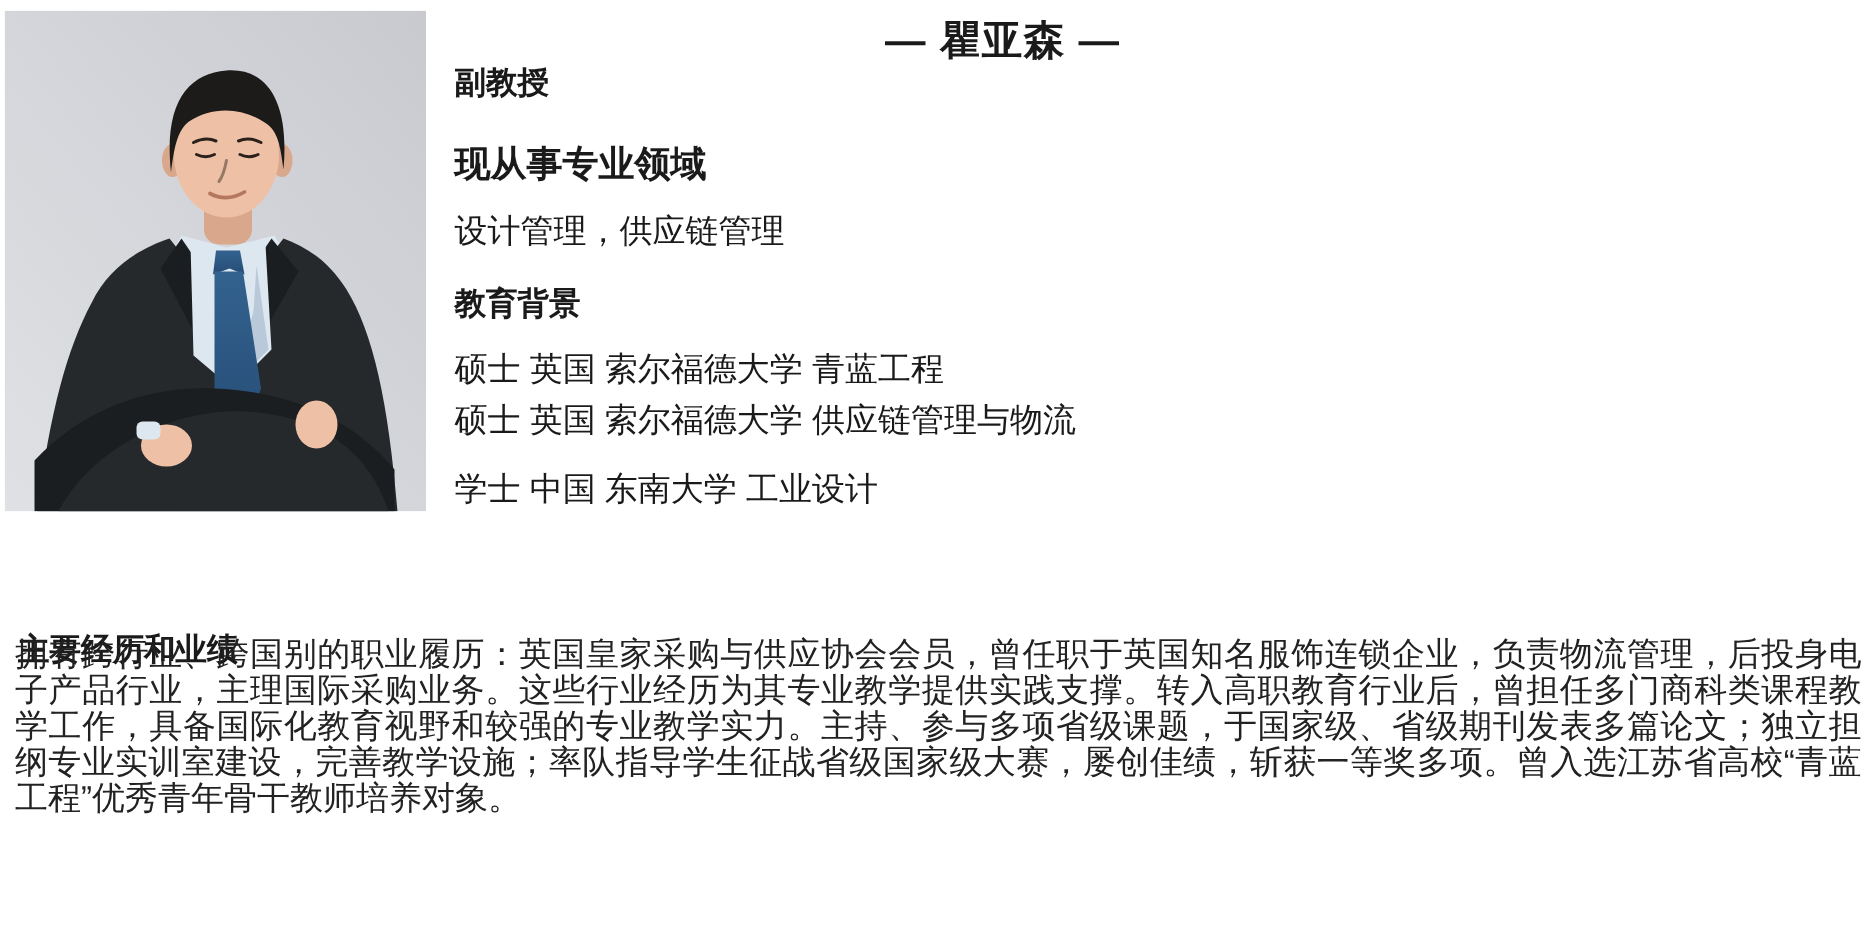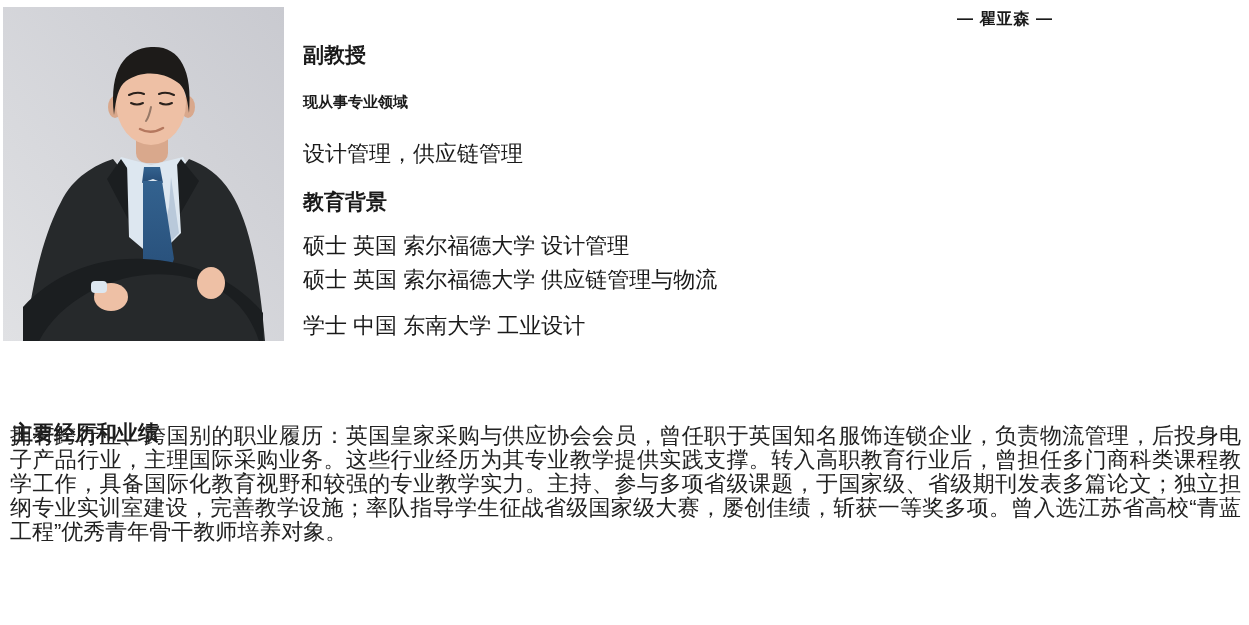--- a/index.html
+++ b/index.html
@@ -4,25 +4,25 @@
 <style>
   html,body{margin:0;padding:0;}
   body{
     width:1249px;height:625px;background:#ffffff;position:relative;
     font-family:"Liberation Sans","DejaVu Sans",sans-serif;
     color:var(--page-text,#1a1a1a);
     overflow:hidden;
   }
   .abs{position:absolute;white-space:nowrap;text-align:right;}
   .name-heading{
-    left:284px;top:9px;width:769px;
-    font-size:16px;font-weight:700;letter-spacing:1px;
+    left:284px;top:9px;width:769px;text-align:center;
+    font-size:27px;font-weight:700;letter-spacing:1px;
   }
   .job-title{left:303px;top:41px;font-size:21px;font-weight:700;}
-  .field-heading{left:303px;top:93px;font-size:15px;font-weight:700;}
+  .field-heading{left:303px;top:93px;font-size:24px;font-weight:700;}
   .field-value{left:303px;top:139px;font-size:22px;}
   .edu-heading{left:303px;top:188px;font-size:21px;font-weight:700;}
   .edu-1{left:303px;top:231px;font-size:22px;}
   .edu-2{left:303px;top:265px;font-size:22px;}
   .edu-3{left:303px;top:311px;font-size:22px;}
   .exp-heading{left:12px;top:387px;font-size:21px;font-weight:700;margin-top:32px;}
   .exp-body{
     position:absolute;left:10px;top:424px;width:1231px;
     font-size:22px;line-height:24px;text-align:justify;
     white-space:normal;color:#222222;
@@ -116,18 +116,18 @@
       <path class="ph-mouth" d="M137,122 Q148,128 160,121"></path>
     </g>
   </svg>
 </div>
 
 <div class="abs name-heading">— 瞿亚森 —</div>
 <div class="abs job-title">副教授</div>
 <div class="abs field-heading">现从事专业领域</div>
 <div class="abs field-value">设计管理，供应链管理</div>
 <div class="abs edu-heading">教育背景</div>
-<div class="abs edu-1">硕士 英国 索尔福德大学 设计管理</div>
+<div class="abs edu-1">硕士 英国 索尔福德大学 青蓝工程</div>
 <div class="abs edu-2">硕士 英国 索尔福德大学 供应链管理与物流</div>
 <div class="abs edu-3">学士 中国 东南大学 工业设计</div>
 
 <div class="abs exp-heading">主要经历和业绩</div>
 <div class="exp-body">拥有跨行业、跨国别的职业履历：英国皇家采购与供应协会会员，曾任职于英国知名服饰连锁企业，负责物流管理，后投身电子产品行业，主理国际采购业务。这些行业经历为其专业教学提供实践支撑。转入高职教育行业后，曾担任多门商科类课程教学工作，具备国际化教育视野和较强的专业教学实力。主持、参与多项省级课题，于国家级、省级期刊发表多篇论文；独立担纲专业实训室建设，完善教学设施；率队指导学生征战省级国家级大赛，屡创佳绩，斩获一等奖多项。曾入选江苏省高校“青蓝工程”优秀青年骨干教师培养对象。</div>
 
 </body></html>

